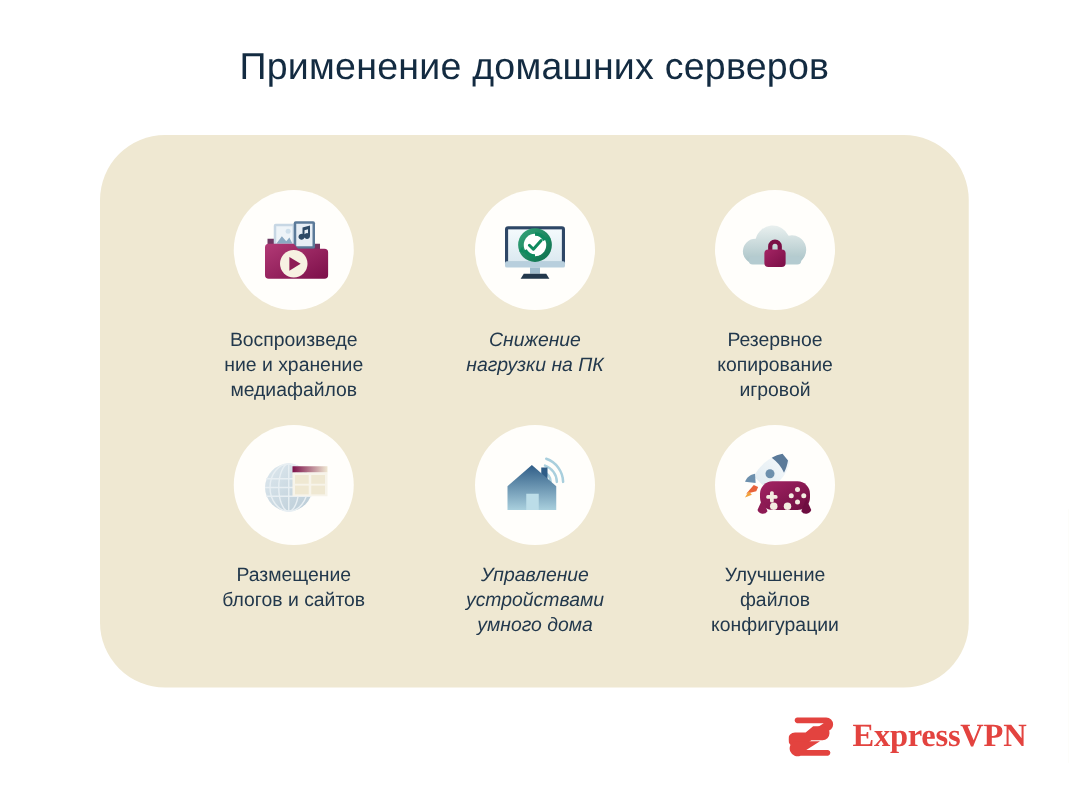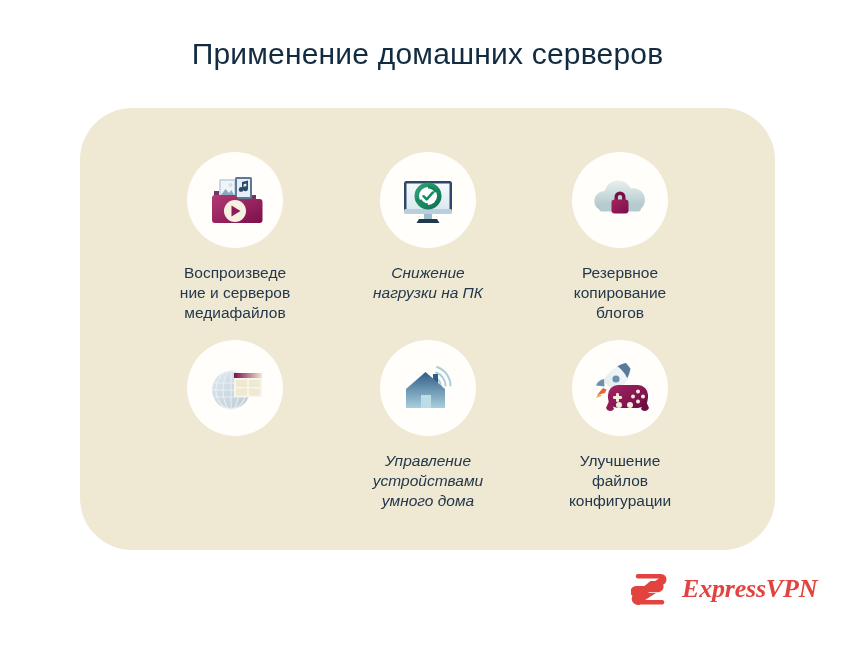--- a/index.html
+++ b/index.html
@@ -79,21 +79,20 @@
     white-space: pre-line;
   }
 
   .logo {
     position: absolute;
     left: 631px;
     top: 569px;
     display: flex;
     align-items: center;
     height: 40px;
-    font-style: italic;
   }
   .logo-mark { width: 40px; height: 34px; display:block; }
   .logo-text {
     margin-left: 11px;
     font-family: "Liberation Serif", serif;
     font-size: 26px;
     font-weight: 700;
     color: #e3433f;
     letter-spacing: -0.2px;
     line-height: 30px;
@@ -129,21 +128,21 @@
             <circle cx="26.5" cy="16" r="2" fill="#cfe0ec"></circle>
             <rect x="31" y="8" width="17" height="22" rx="1.5" fill="#5b7a99"></rect>
             <rect x="33" y="10" width="13" height="18" fill="#e7eef5"></rect>
             <path d="M38 13 l6 -1.6 v8.4 a2.4 2.4 0 1 1 -1.6 -2.2 v-3.2 l-2.8 0.8 v5.2 a2.4 2.4 0 1 1 -1.6 -2.2 z" fill="#2d4a66"></path>
             <path d="M8 26 h23 l3.5 4 h21 a3 3 0 0 1 3 3 v18 a3 3 0 0 1 -3 3 h-44.5 a3 3 0 0 1 -3 -3 v-22 a3 3 0 0 1 3 -3 z" fill="url(#g_fold)"></path>
             <circle cx="31" cy="42" r="11" fill="#f7f1e2"></circle>
             <path d="M27.5 36.5 l9 5.5 -9 5.5 z" fill="#8e1b55"></path>
           </svg>
         </div>
         <div class="cell-label">Воспроизведе
-ние и серверов
+ние и хранение
 медиафайлов</div>
       </div>
 
       <div class="cell c1 r0">
         <div class="circle">
           <svg width="62" height="62" viewBox="0 0 62 62">
             <defs>
               <linearGradient id="g_scr" x1="0" y1="0" x2="0" y2="1">
                 <stop offset="0" stop-color="#f4fafd"></stop>
                   <stop offset="1" stop-color="#dbe9f0"></stop>
@@ -185,21 +184,21 @@
               </linearGradient>
             </defs>
             <path d="M16 42 a10 10 0 0 1 0.6 -20 a14 14 0 0 1 26.3 -2.4 a10.5 10.5 0 0 1 5.1 22.4 z" fill="url(#g_cloud)"></path>
             <rect x="11" y="36" width="42" height="6.5" rx="3.2" fill="#b4cbd0"></rect>
             <path d="M26.5 28 a5.5 5.5 0 0 1 11 0 v4.5 h-3.4 v-4.5 a2.1 2.1 0 0 0 -4.2 0 v4.5 h-3.4 z" fill="#7a0f46"></path>
             <rect x="23.5" y="30.5" width="17" height="14" rx="3.2" fill="url(#g_lock)"></rect>
           </svg>
         </div>
         <div class="cell-label">Резервное
 копирование
-блогов</div>
+игровой</div>
       </div>
 
       <div class="cell c0 r1">
         <div class="circle">
           <svg width="62" height="62" viewBox="0 0 62 62">
             <defs>
               <linearGradient id="g_globe" x1="0" y1="0" x2="1" y2="1">
                 <stop offset="0" stop-color="#dfe9ef"></stop>
                   <stop offset="1" stop-color="#b9cbd6"></stop>
               </linearGradient>
@@ -220,20 +219,22 @@
             <rect x="30" y="16" width="28" height="5" fill="url(#g_bar)"></rect>
             <rect x="30" y="21" width="28" height="19" fill="#f7f4ea"></rect>
             <g fill="#efe8d2">
               <rect x="32" y="23" width="11" height="7"></rect>
               <rect x="45" y="23" width="11" height="7"></rect>
               <rect x="32" y="31.5" width="11" height="7"></rect>
               <rect x="45" y="31.5" width="11" height="7"></rect>
             </g>
           </svg>
         </div>
+        <div class="cell-label">Размещение
+блогов и сайтов</div>
       </div>
 
       <div class="cell c1 r1">
         <div class="circle">
           <svg width="62" height="62" viewBox="0 0 62 62">
             <defs>
               <linearGradient id="g_house" x1="0" y1="0" x2="0" y2="1">
                 <stop offset="0" stop-color="#2f5d87"></stop>
                   <stop offset="1" stop-color="#a9cfdd"></stop>
               </linearGradient>

